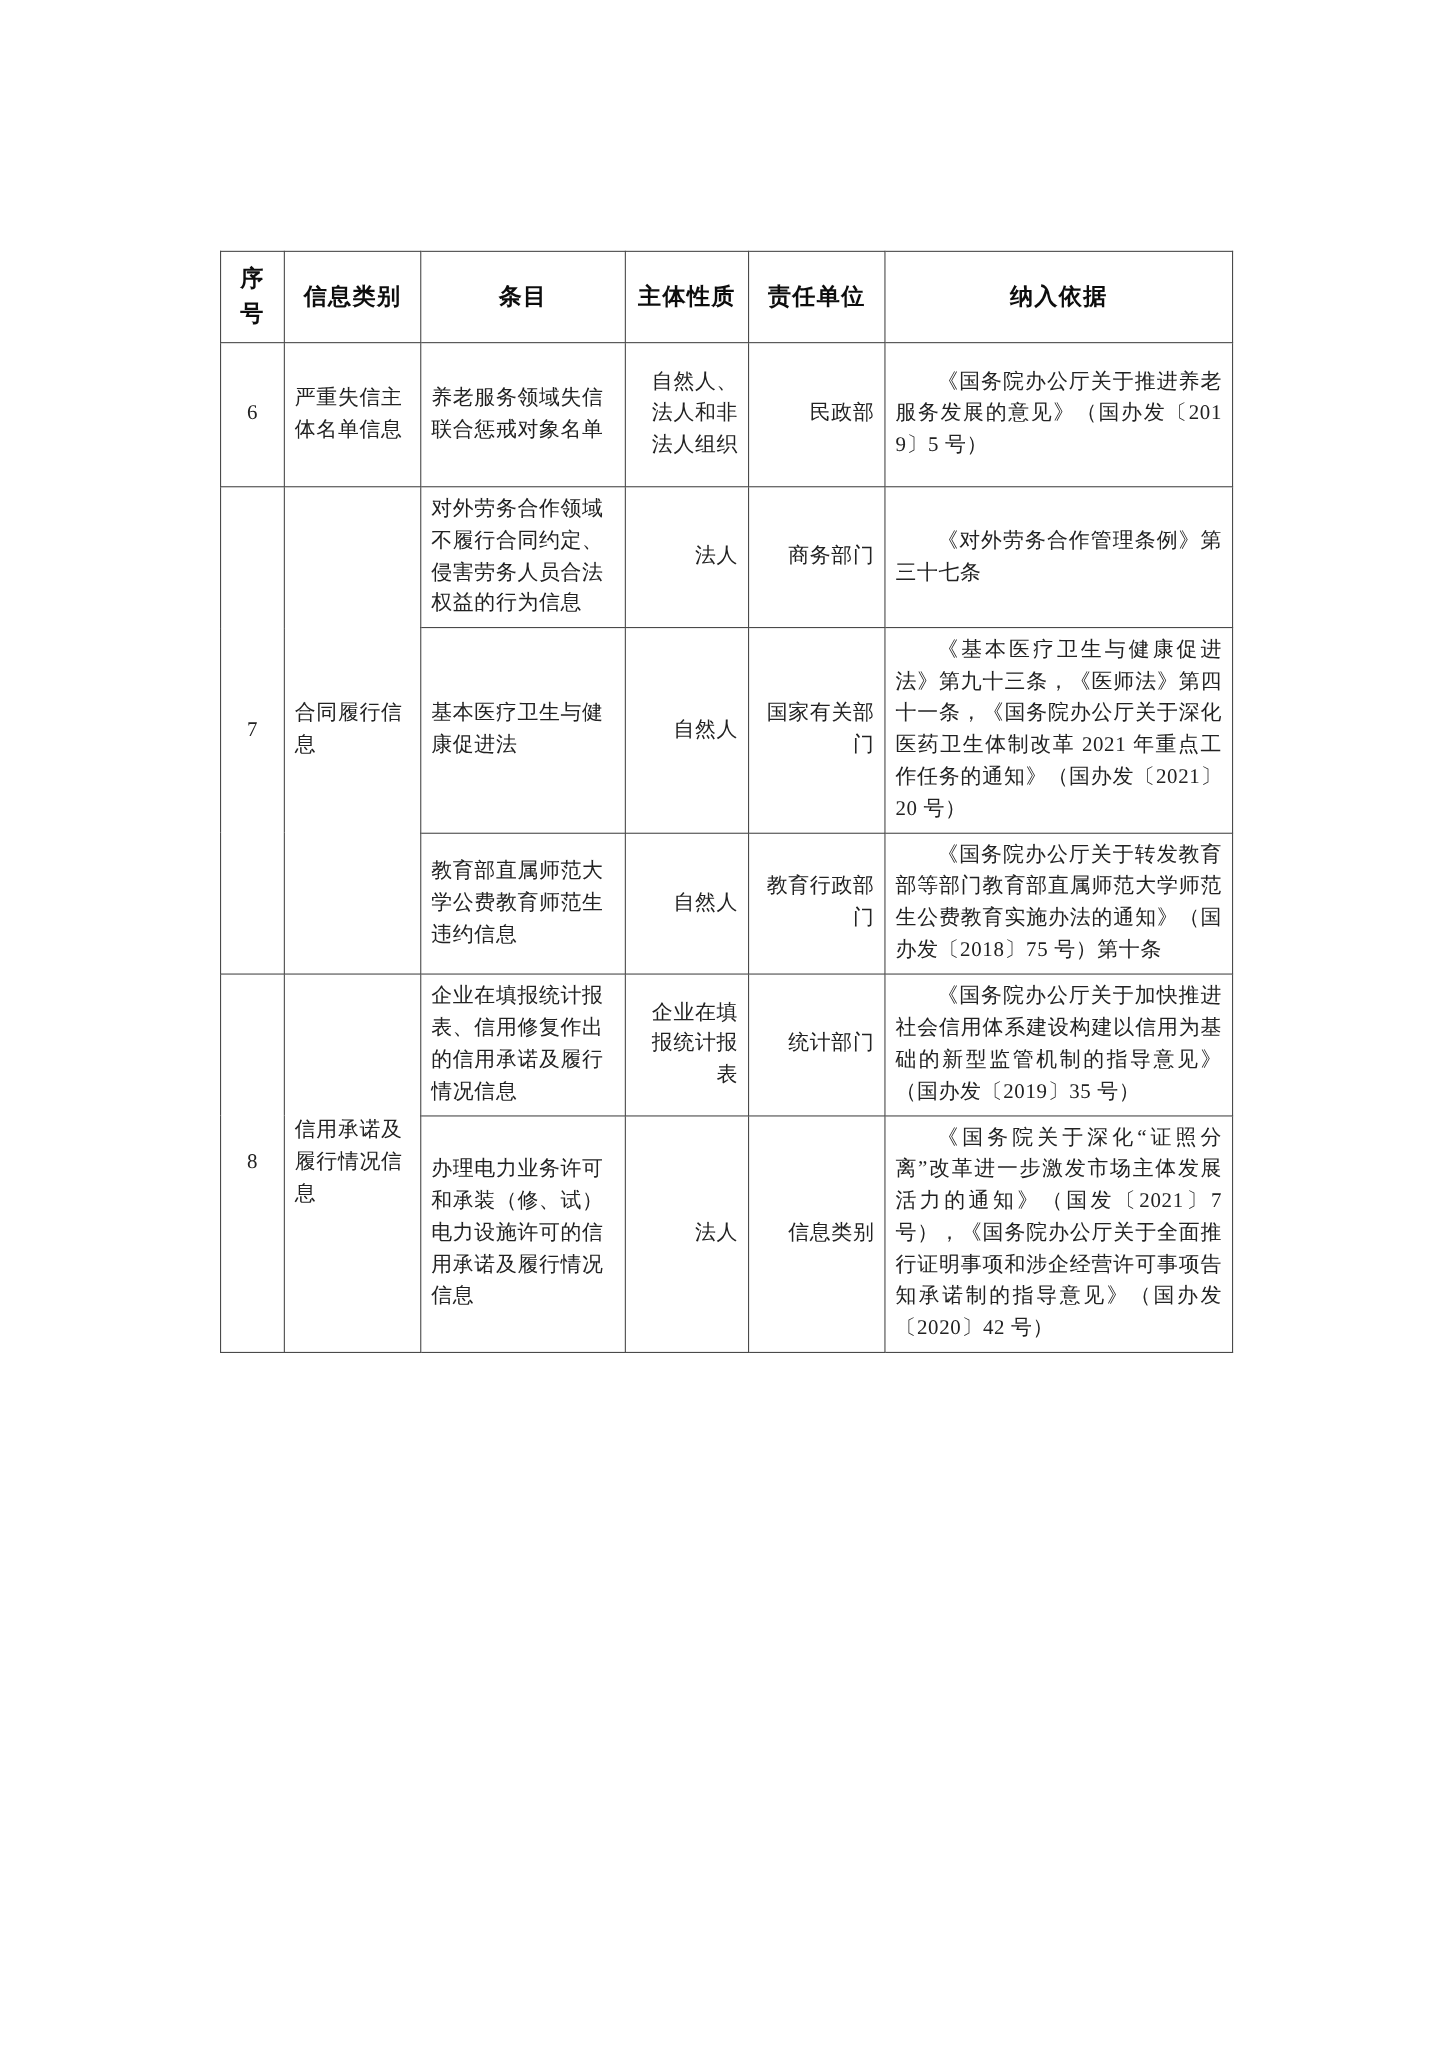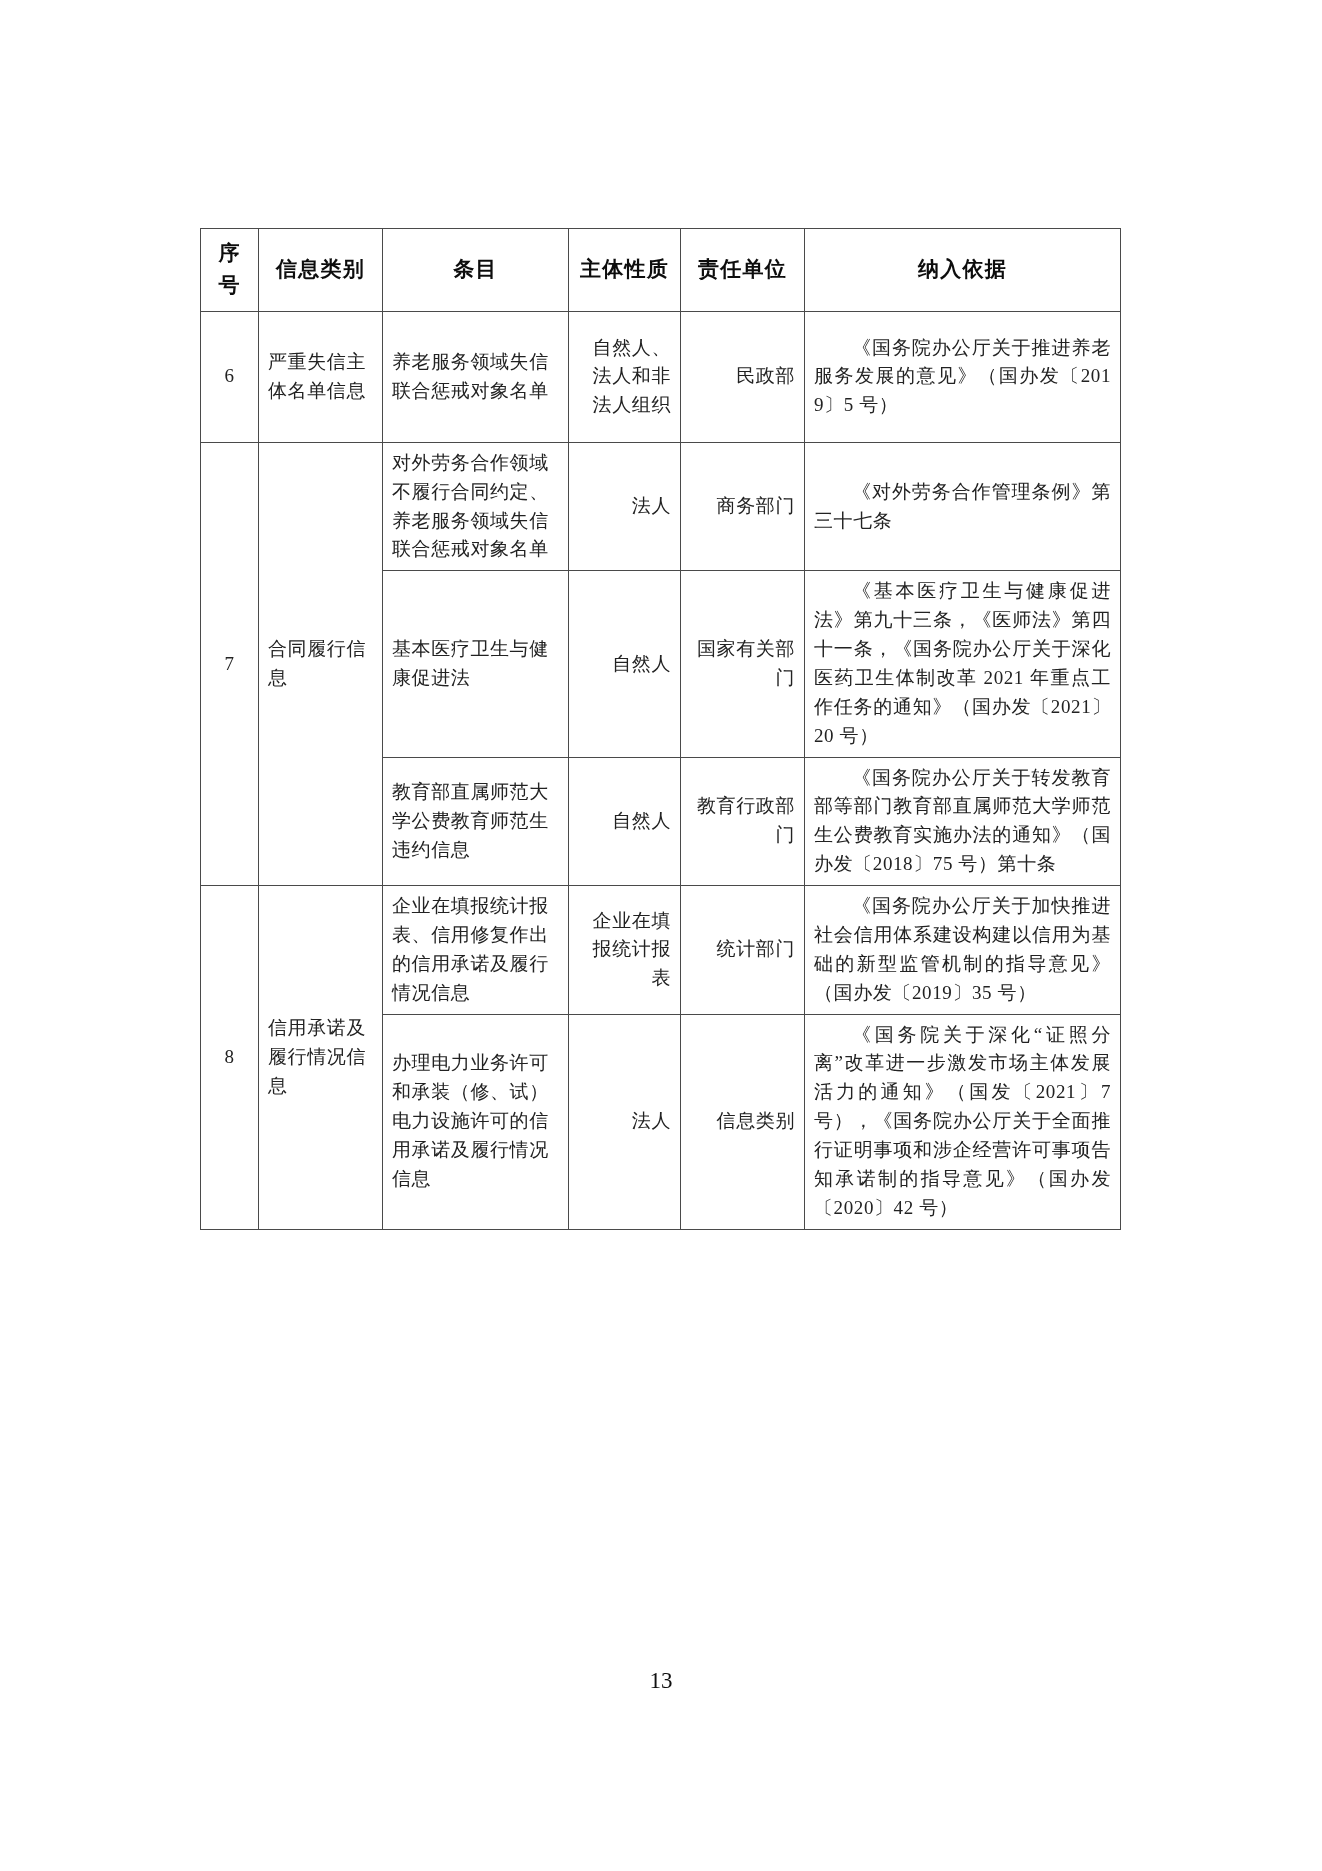--- a/index.html
+++ b/index.html
@@ -141,21 +141,21 @@
           <td class="c-nature">自然人、法人和非法人组织</td>
           <td class="c-unit">民政部</td>
           <td class="c-basis">
               <span class="indent">《国务院办公厅关于推进养老服务发展的意见》（国办发〔2019〕5 号）</span>
             </td>
         </tr>
 
         <tr>
           <td class="c-seq" rowspan="3">7</td>
           <td class="c-cat" rowspan="3">合同履行信息</td>
-          <td class="c-item">对外劳务合作领域不履行合同约定、养老服务领域失信联合惩戒对象名单</td>
+          <td class="c-item">对外劳务合作领域不履行合同约定、侵害劳务人员合法权益的行为信息</td>
           <td class="c-nature">法人</td>
           <td class="c-unit">商务部门</td>
           <td class="c-basis">
               <span class="indent">《对外劳务合作管理条例》第三十七条</span>
             </td>
         </tr>
 
         <tr>
           <td class="c-item">基本医疗卫生与健康促进法</td>
           <td class="c-nature">自然人</td>
@@ -191,15 +191,14 @@
           <td class="c-unit">信息类别</td>
           <td class="c-basis">
               <span class="indent">《国务院关于深化“证照分离”改革进一步激发市场主体发展活力的通知》（国发〔2021〕7 号），《国务院办公厅关于全面推行证明事项和涉企经营许可事项告知承诺制的指导意见》（国办发〔2020〕42 号）</span>
             </td>
         </tr>
 
       </tbody>
     </table>
   </div>
 
-  <div class="page-number">13</div>
 
 </div>
 
 </body></html>

